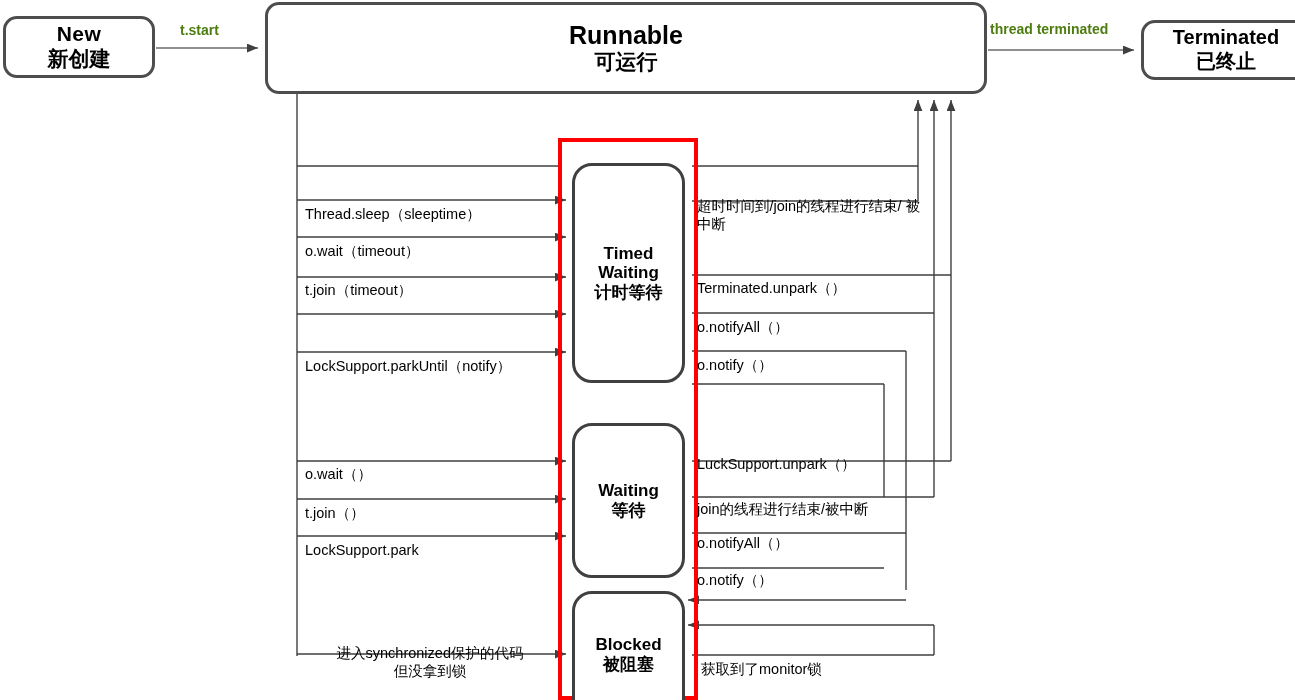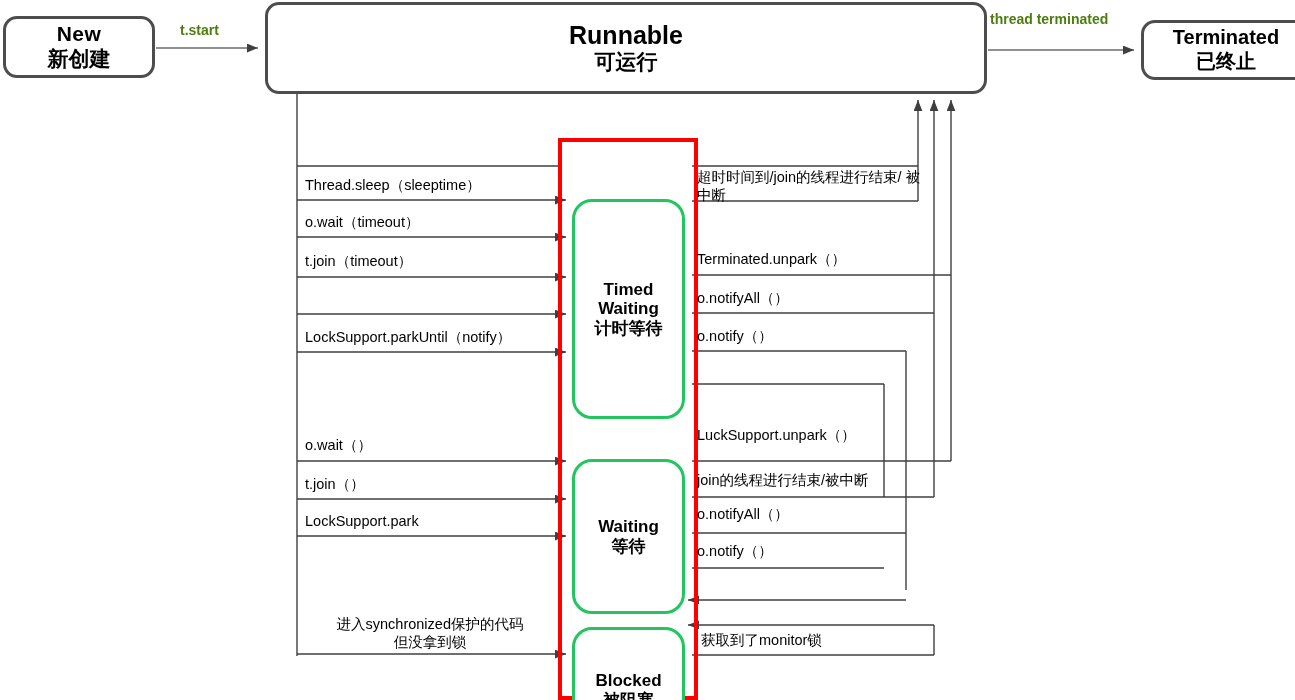--- a/index.html
+++ b/index.html
@@ -21,38 +21,38 @@
 
   #node-runnable{left:265px;top:2px;width:722px;height:92px;}
   #node-runnable .en{font-size:25px;}
   #node-runnable .cn{font-size:21px;}
 
   #node-terminated{left:1141px;top:20px;width:170px;height:60px;}
   #node-terminated .en{font-size:20px;}
   #node-terminated .cn{font-size:20px;}
 
   .substate{position:absolute;box-sizing:border-box;background:#fff;
-            border:3px solid #22c55e;border-radius:20px;
+            border:3px solid #404040;border-radius:20px;
             display:flex;flex-direction:column;align-items:center;justify-content:center;
-            text-align:center;line-height:1.15;font-weight:bold;margin-top:36px;}
+            text-align:center;line-height:1.15;font-weight:bold;}
   #node-timed{left:572px;top:163px;width:113px;height:220px;}
   #node-timed .en{font-size:17px;}
   #node-timed .cn{font-size:17px;}
   #node-waiting{left:572px;top:423px;width:113px;height:155px;}
   #node-waiting .en{font-size:17px;}
   #node-waiting .cn{font-size:17px;}
   #node-blocked{left:572px;top:591px;width:113px;height:127px;}
   #node-blocked .en{font-size:17px;}
   #node-blocked .cn{font-size:17px;}
 
   #red-group{position:absolute;left:558px;top:138px;width:140px;height:562px;
              border:4px solid #ff0000;box-sizing:border-box;background:transparent;
              pointer-events:none;}
 
-  .lbl{position:absolute;font-size:14.5px;color:#000;white-space:nowrap;line-height:1.25;}
+  .lbl{position:absolute;font-size:14.5px;color:#000;white-space:nowrap;line-height:1.25;margin-top:29px;}
   .lbl.two{white-space:normal;text-align:center;}
   .edge-lbl{position:absolute;font-size:14px;font-weight:bold;color:#4d7c0f;white-space:nowrap;}
 </style>
 </head>
 <body>
 
 <div id="stage">
 
   <svg id="wires" viewBox="0 0 1295 700" xmlns="http://www.w3.org/2000/svg">
     <defs>
@@ -150,21 +150,21 @@
     <span class="en">Waiting</span>
     <span class="cn">等待</span>
   </div>
 
   <div class="substate" id="node-blocked">
     <span class="en">Blocked</span>
     <span class="cn">被阻塞</span>
   </div>
 
   <div class="edge-lbl" style="left:180px;top:22px;">t.start</div>
-  <div class="edge-lbl" style="left:990px;top:11px;text-align:center;">thread terminated</div>
+  <div class="edge-lbl" style="left:990px;top:21px;text-align:center;">thread terminated</div>
 
   <div class="lbl" style="left:305px;top:176px;">Thread.sleep（sleeptime）</div>
   <div class="lbl" style="left:305px;top:213px;">o.wait（timeout）</div>
   <div class="lbl" style="left:305px;top:252px;">t.join（timeout）</div>
   <div class="lbl" style="left:305px;top:328px;">LockSupport.parkUntil（notify）</div>
 
   <div class="lbl" style="left:305px;top:436px;">o.wait（）</div>
   <div class="lbl" style="left:305px;top:475px;">t.join（）</div>
   <div class="lbl" style="left:305px;top:512px;">LockSupport.park</div>
 

